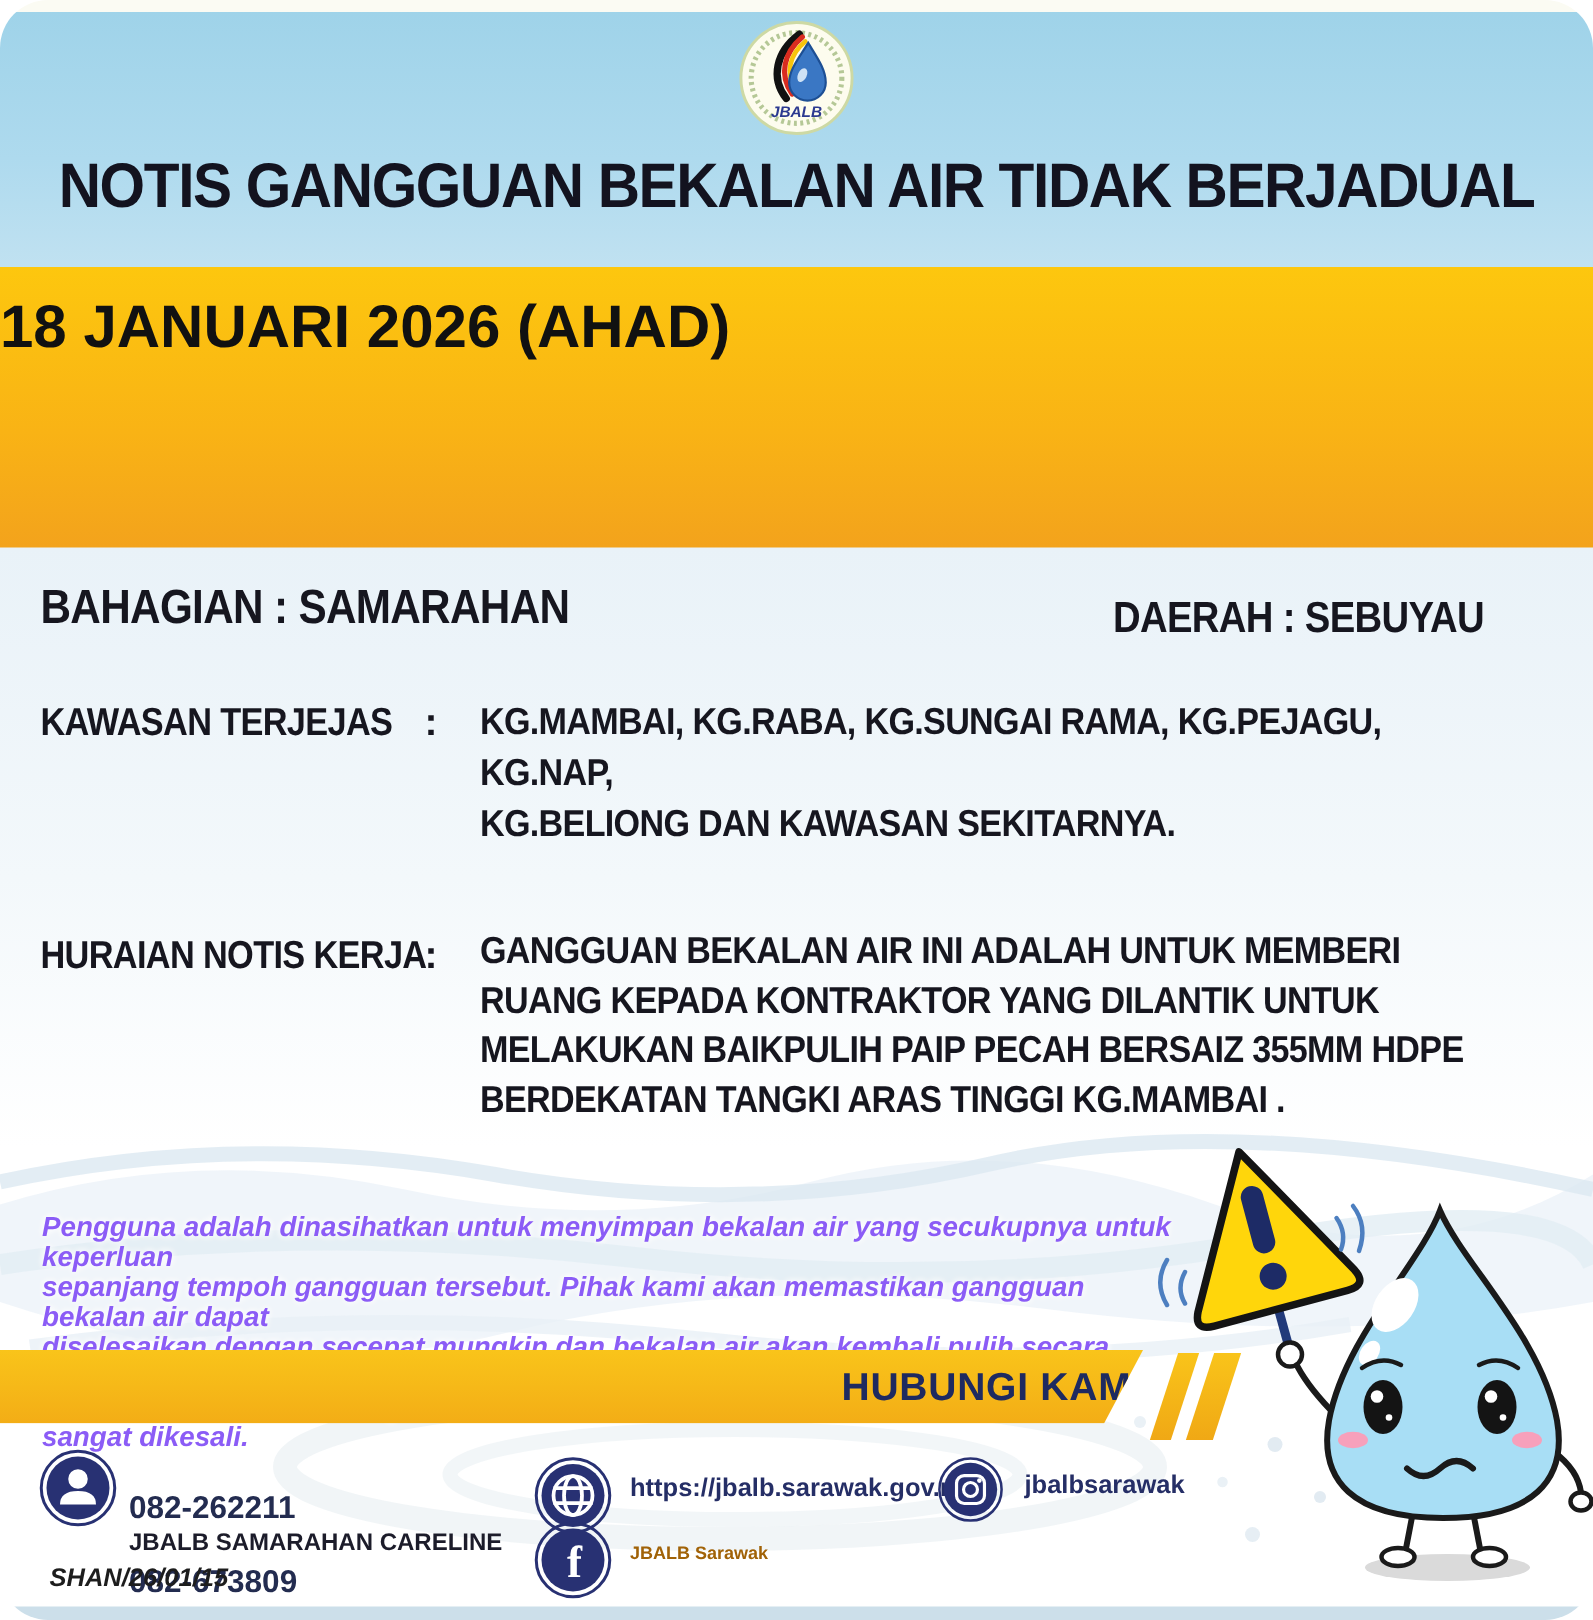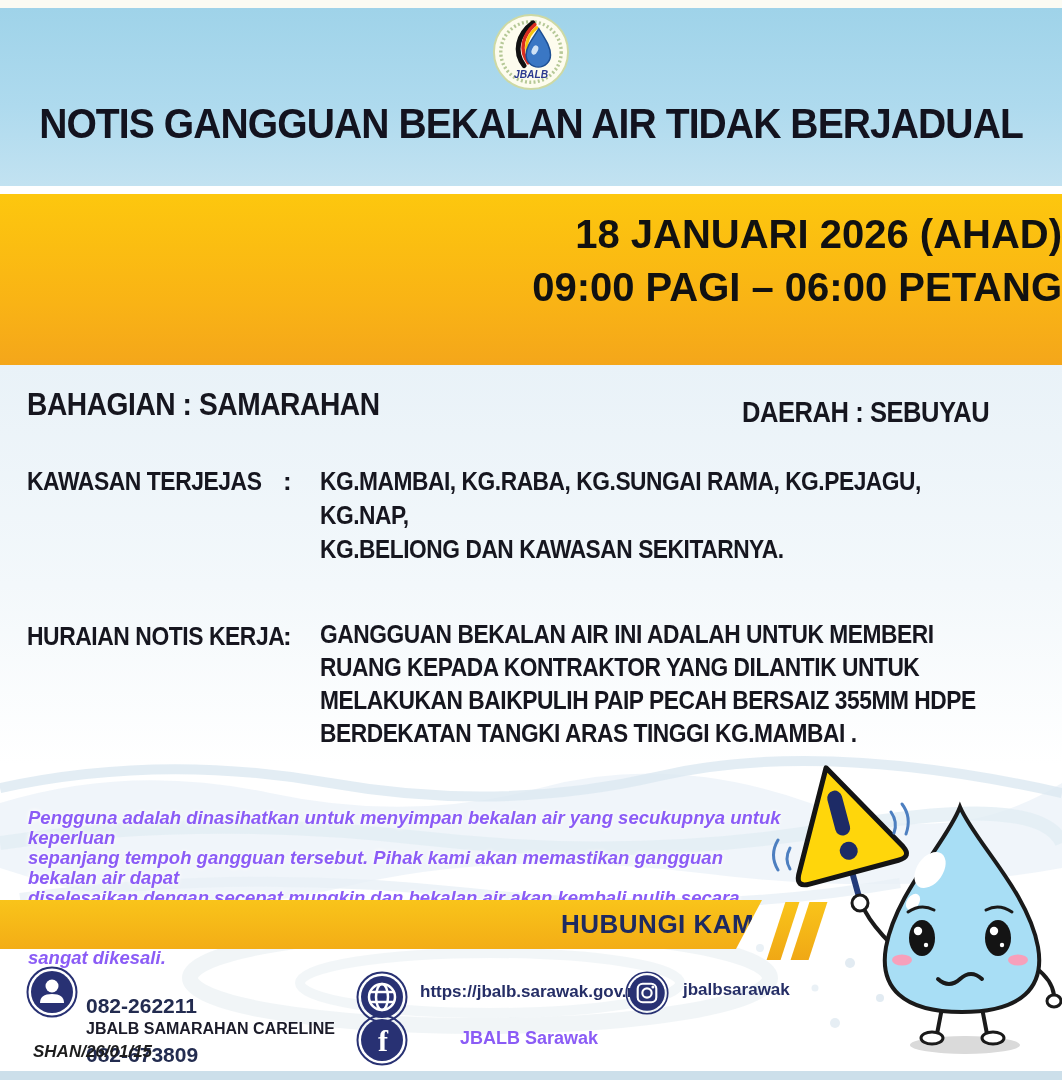--- a/index.html
+++ b/index.html
@@ -1,37 +1,38 @@
 <!DOCTYPE html>
 <html><head>
 <meta charset="utf-8">
 <style>
   html,body{margin:0;padding:0;background:#fff;}
   .poster{
     position:relative;width:1062px;height:1080px;overflow:hidden;background:#ffffff;
     font-family:"Liberation Sans",sans-serif;
+    border-radius:32px;
   }
   
   .top-strip{position:absolute;left:0;top:0;width:1062px;height:8px;background:#fbfbf3;}
   .header{
     position:absolute;left:0;top:8px;width:1062px;height:178px;
     background:linear-gradient(180deg,#9fd3e9 0%,#aedaee 55%,#c2e2f1 100%);
   }
   .logo{position:absolute;left:492px;top:5px;width:78px;height:78px;}
   .title{
     position:absolute;left:0;top:92px;width:1062px;margin:0;
     text-align:center;font-size:42px;font-weight:bold;color:#13131f;
     letter-spacing:-1px;transform:scaleX(0.93);transform-origin:center top;
     white-space:nowrap;
   }
   
   .schedule{
-    position:absolute;left:0;top:194px;width:1062px;height:200px;
+    position:absolute;left:0;top:178px;width:1062px;height:200px;
     background:linear-gradient(180deg,#fdc70e 0%,#f9b315 55%,#f2a01d 100%);
-    text-align:right;color:#111111;
+    text-align:left;color:#111111;
   }
   .schedule .line1{margin-top:18px;font-size:40px;font-weight:bold;letter-spacing:0px;}
   .schedule .line2{margin-top:8px;font-size:40px;font-weight:bold;}
   
   .body-bg{
     position:absolute;left:0;top:365px;width:1062px;height:400px;
     background:linear-gradient(180deg,#e9f2f8 0%,#f3f8fb 55%,#ffffff 100%);
   }
   .region-bahagian{
     position:absolute;left:27px;top:386px;font-size:32px;font-weight:bold;color:#16161f;
@@ -80,21 +81,21 @@
     transform:skewX(-18deg);
   }
   .stripe.s1{left:776px;width:14px;}
   .stripe.s2{left:800px;width:18px;}
   
   .cicon{position:absolute;}
   .ctext{position:absolute;font-weight:bold;white-space:nowrap;}
   .c-label{font-size:16px;color:#1c1c2a;}
   .c-value{font-size:21px;color:#232c50;}
   .c-link{font-size:17px;color:#252e66;}
-  .c-social{font-size:18px;color:#8b5cf6;margin-left:40px;}
+  .c-social{font-size:12px;color:#a16207;}
   .reference{
     position:absolute;left:33px;top:1042px;font-size:17px;font-weight:bold;color:#1d1d1d;font-style:italic;
   }
   .bottom-strip{position:absolute;left:0;top:1071px;width:1062px;height:9px;background:#ccdfea;}
   .mascot{position:absolute;left:770px;top:752px;width:292px;height:312px;}
 </style>
 </head>
 <body>
 
 <div class="poster">
@@ -110,21 +111,20 @@
       <path d="M46,15 C35,24 32,37 40,48" stroke="#f7c40d" stroke-width="3.2" fill="none" stroke-linecap="round"></path>
       <path d="M48,16 C54,26 60,34 60,43 a12.5,12.5 0 1,1 -25,0 C35,34 42,26 48,16 Z" fill="#3a77c4" stroke="#1d4f94" stroke-width="1.5"></path>
       <ellipse cx="44" cy="38" rx="3" ry="5" fill="#cfe2f5" transform="rotate(25 44 38)"></ellipse>
       <text x="40" y="67" font-size="10.5" font-family="Liberation Sans, sans-serif" font-style="italic" font-weight="bold" fill="#2b3990" text-anchor="middle">JBALB</text>
     </svg>
     <h1 class="title">NOTIS GANGGUAN BEKALAN AIR TIDAK BERJADUAL</h1>
   </header>
 
   <section class="schedule">
     <div class="line1">18 JANUARI 2026 (AHAD)</div>
-    <div class="line2">09:00 PAGI – 06:00 PETANG</div>
   </section>
 
   <div class="body-bg"></div>
 
   <div class="region-bahagian">BAHAGIAN : SAMARAHAN</div>
   <div class="region-daerah">DAERAH : SEBUYAU</div>
 
   <div class="detail-label row-kawasan-label">KAWASAN TERJEJAS</div>
   <div class="detail-colon row-kawasan-colon">:</div>
   <div class="detail-content row-kawasan-content">KG.MAMBAI, KG.RABA, KG.SUNGAI RAMA, KG.PEJAGU, KG.NAP,

